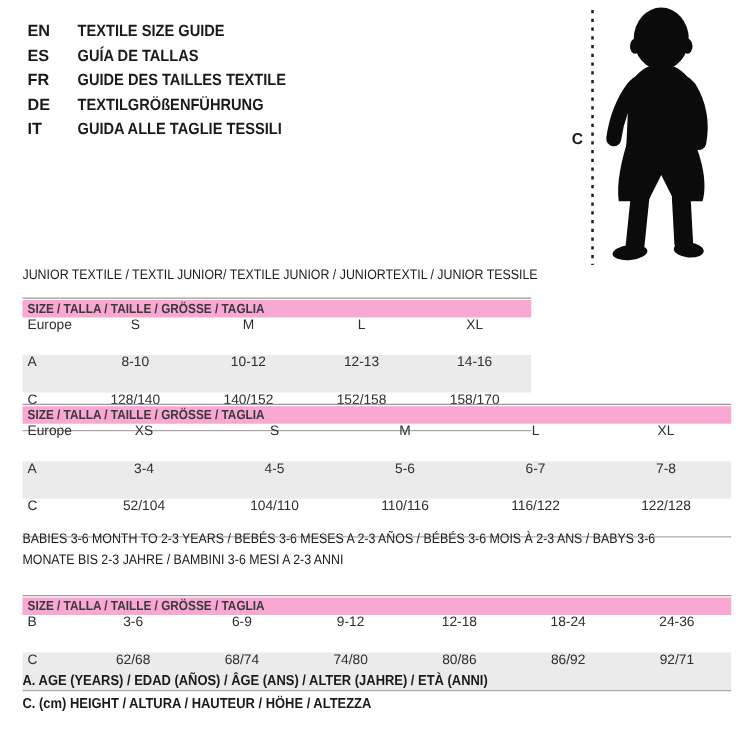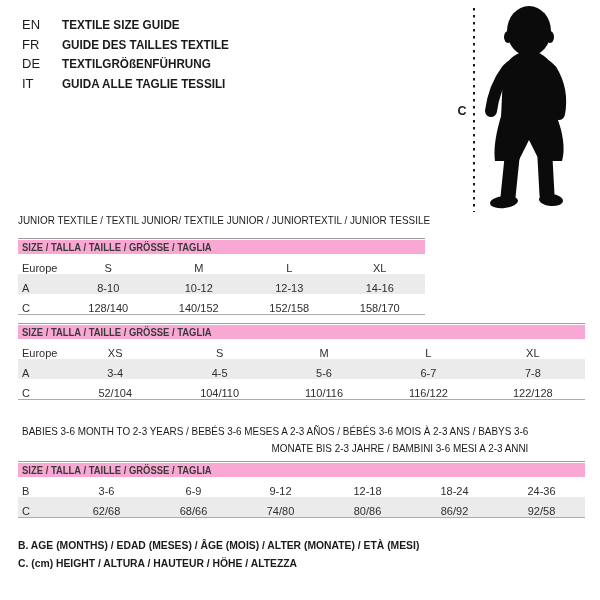--- a/index.html
+++ b/index.html
@@ -5,60 +5,64 @@
   * { margin:0; padding:0; box-sizing:border-box; }
   html,body { width:600px; height:600px; background:#ffffff; overflow:hidden;
               font-family:"Liberation Sans","DejaVu Sans",sans-serif; color:#1a1a1a; }
   .page { position:relative; width:600px; height:600px; background:#fff; }
 
   .cond { display:inline-block; transform:scaleX(0.9); transform-origin:0 50%; white-space:nowrap; }
 
   
   .lang-list { position:absolute; left:22px; top:15px; }
   .lang-row { display:flex; height:19.5px; align-items:center; }
-  .lang-code { width:40px; font-weight:normal; font-size:13px; }
+  .lang-code { width:40px; font-weight:bold; font-size:13px; }
   .lang-label { font-weight:bold; font-size:13px; }
 
   
   .figure { position:absolute; left:452px; top:0; width:140px; height:218px; }
   .figure svg { position:absolute; left:0; top:0; }
   .figure-c { position:absolute; left:3px; top:104px; width:14px; text-align:center;
               font-weight:bold; font-size:12.5px; }
 
   
   .sec { position:absolute; left:18px; }
   .sec1 { top:214px; width:407px; }
   .sec2 { top:323px; width:567px; }
   .sec3 { top:423px; width:567px; }
   .sec-title { font-weight:normal; font-size:11px; margin-bottom:11px; line-height:13px; }
-  .sec3 .sec-title { line-height:16.5px; margin-bottom:5px;text-align:right; }
+  .sec3 .sec-title { line-height:16.5px; margin-bottom:20px; }
   .sec3 .sec-title .cond { white-space:normal; max-width:575px; }
 
   .tbl { border-top:1px solid #9c9c9c; }
   .size-bar { height:14px; background:#f9a8d4; margin-top:1px; padding:1px 4px 0;
               font-weight:bold; font-size:10.5px; color:#3a3a3a; line-height:12px; }
   .rows { border-bottom:1px solid #ababab; }
-  .row { display:flex; height:20px; align-items:flex-end; font-size:11px; color:#2e2e2e; }
+  .row { display:flex; height:30px; align-items:flex-start; font-size:11px; color:#2e2e2e; }
   .row:nth-child(even) { background:#ebebeb; }
   .cell-label { width:45px; padding-left:4px; }
   .cell { flex:1; text-align:center; }
 
   
   .footnotes { position:absolute; left:18px; top:537px; }
   .footnote { font-weight:bold; font-size:11.5px; line-height:17.5px; }
 </style>
 </head>
 <body>
 
 <div class="page">
 
   <div class="lang-list">
     <div class="lang-row">
       <span class="lang-code">EN</span>
       <span class="lang-label cond">TEXTILE SIZE GUIDE</span>
+    </div>
+    <div class="lang-row">
+      <span class="lang-code">ES</span>
+      <span class="lang-label cond">GUÍA DE TALLAS</span>
     </div>
     <div class="lang-row">
       <span class="lang-code">FR</span>
       <span class="lang-label cond">GUIDE DES TAILLES TEXTILE</span>
     </div>
     <div class="lang-row">
       <span class="lang-code">DE</span>
       <span class="lang-label cond">TEXTILGRÖßENFÜHRUNG</span>
     </div>
     <div class="lang-row">
@@ -163,28 +167,28 @@
             <div class="cell">3-6</div>
             <div class="cell">6-9</div>
             <div class="cell">9-12</div>
             <div class="cell">12-18</div>
             <div class="cell">18-24</div>
             <div class="cell">24-36</div>
           </div>
           <div class="row">
             <div class="cell-label">C</div>
             <div class="cell">62/68</div>
-            <div class="cell">68/66</div>
+            <div class="cell">68/74</div>
             <div class="cell">74/80</div>
             <div class="cell">80/86</div>
             <div class="cell">86/92</div>
-            <div class="cell">92/58</div>
+            <div class="cell">92/71</div>
           </div>
         </div>
     </div>
   </section>
 
   <div class="footnotes">
-    <div class="footnote"><span class="cond">B. AGE (MONTHS) / EDAD (MESES) / ÂGE (MOIS) / ALTER (MONATE) / ETÀ (MESI)</span></div>
+    <div class="footnote"><span class="cond">A. AGE (YEARS) / EDAD (AÑOS) / ÂGE (ANS) / ALTER (JAHRE) / ETÀ (ANNI)</span></div>
     <div class="footnote"><span class="cond">C. (cm) HEIGHT / ALTURA / HAUTEUR / HÖHE / ALTEZZA</span></div>
   </div>
 
 </div>
 
 </body></html>

